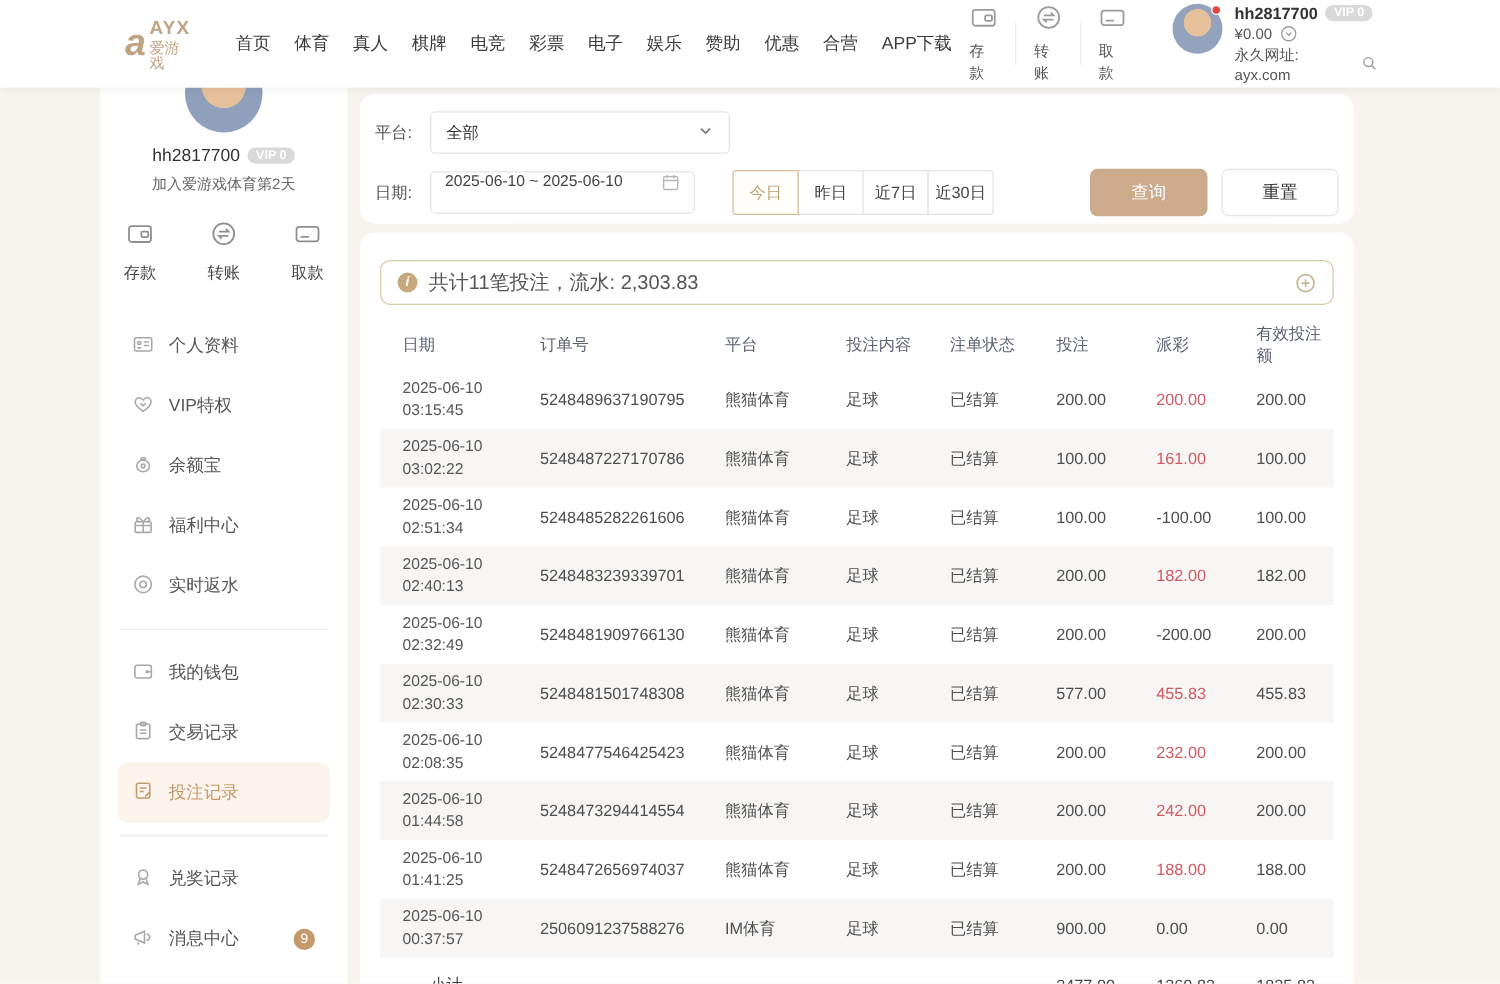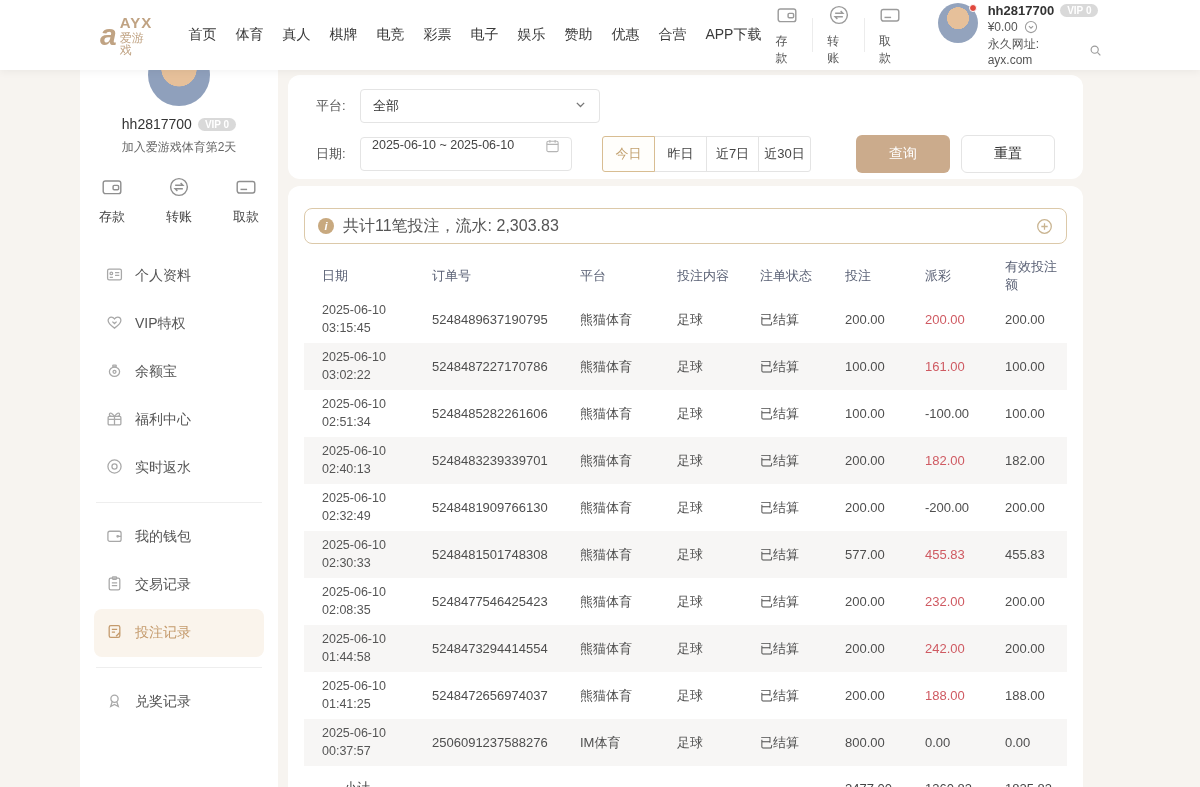--- a/index.html
+++ b/index.html
@@ -51,21 +51,21 @@
              font-size:14px; color:#555; cursor:pointer; position:relative; }
   .sb-item svg { stroke:#a8a8a8; flex:none; }
   .sb-item.active { background:#faf4ec; color:#c49a6c; }
   .sb-item.active svg { stroke:#c49a6c; }
   .sb-divider { height:1px; background:#eee; margin:10px 2px; }
   .sb-badge { margin-left:auto; width:17px; height:17px; border-radius:50%; background:#c49a6c; color:#fff;
               font-size:11px; display:flex; align-items:center; justify-content:center; }
 
   
   .filter-card { position:absolute; left:288px; top:75px; width:795px; height:104px; background:#fff;
-                 border-radius:12px; padding:14px 28px; }
+                 border-radius:12px; padding:14px 12px; }
   .f-row { display:flex; align-items:center; }
   .f-row + .f-row { margin-top:12px; }
   .f-label { width:44px; font-size:13px; color:#555; flex:none; }
   .f-select { width:240px; height:34px; border:1px solid #e4e4e4; border-radius:4px; display:flex; align-items:center;
               padding:0 12px; font-size:13px; color:#333; cursor:pointer; }
   .f-select .chev { margin-left:auto; }
   .f-date { width:212px; height:34px; border:1px solid #e4e4e4; border-radius:4px; display:flex; 
             padding:0 11px; font-size:12.5px; color:#444; cursor:pointer; }
   .f-date svg { margin-left:auto; stroke:#b5b5b5; }
   .range-group { display:flex; margin-left:14px; }
@@ -281,20 +281,28 @@
         <span>投注记录</span>
       </div>
       <div class="sb-divider"></div>
       <div class="sb-item">
         <span><svg width="17" height="17" viewBox="0 0 16 16" fill="none" stroke-width="1.2">
             <circle cx="8" cy="6.3" r="3.4"></circle>
             <path d="M5.8 9.2L4.4 13.6l3.6-1.8 3.6 1.8-1.4-4.4"></path>
           </svg></span>
         <span>兑奖记录</span>
       </div>
+      <div class="sb-item">
+        <span><svg width="17" height="17" viewBox="0 0 16 16" fill="none" stroke-width="1.2">
+            <path d="M2 6.8v2.8l7 3V3.8l-7 3z"></path>
+            <path d="M10.5 5.6c1.6.5 2.5 1.3 2.5 2.6s-.9 2.1-2.5 2.5M4.5 12v2"></path>
+          </svg></span>
+        <span>消息中心</span>
+        <span class="sb-badge">9</span>
+      </div>
       <div class="sb-item"></div>
     </div>
 </div>
 
 <div class="filter-card">
   <div class="f-row">
     <span class="f-label">平台:</span>
     <div class="f-select">
       <span>全部</span>
       <span class="chev">
@@ -437,21 +445,21 @@
         <div class="td">200.00</div>
         <div class="td payout-red">188.00</div>
         <div class="td">188.00</div>
       </div>
       <div class="grid-row trow">
         <div class="td td-date">2025-06-10<br>00:37:57</div>
         <div class="td">2506091237588276</div>
         <div class="td">IM体育</div>
         <div class="td">足球</div>
         <div class="td">已结算</div>
-        <div class="td">800.00</div>
+        <div class="td">900.00</div>
         <div class="td">0.00</div>
         <div class="td">0.00</div>
       </div>
       <div class="grid-row subtotal">
         <div class="td td-label">小计</div>
         <div class="td"></div>
         <div class="td dash">——</div>
         <div class="td dash">——</div>
         <div class="td"></div>
         <div class="td">2477.00</div>

